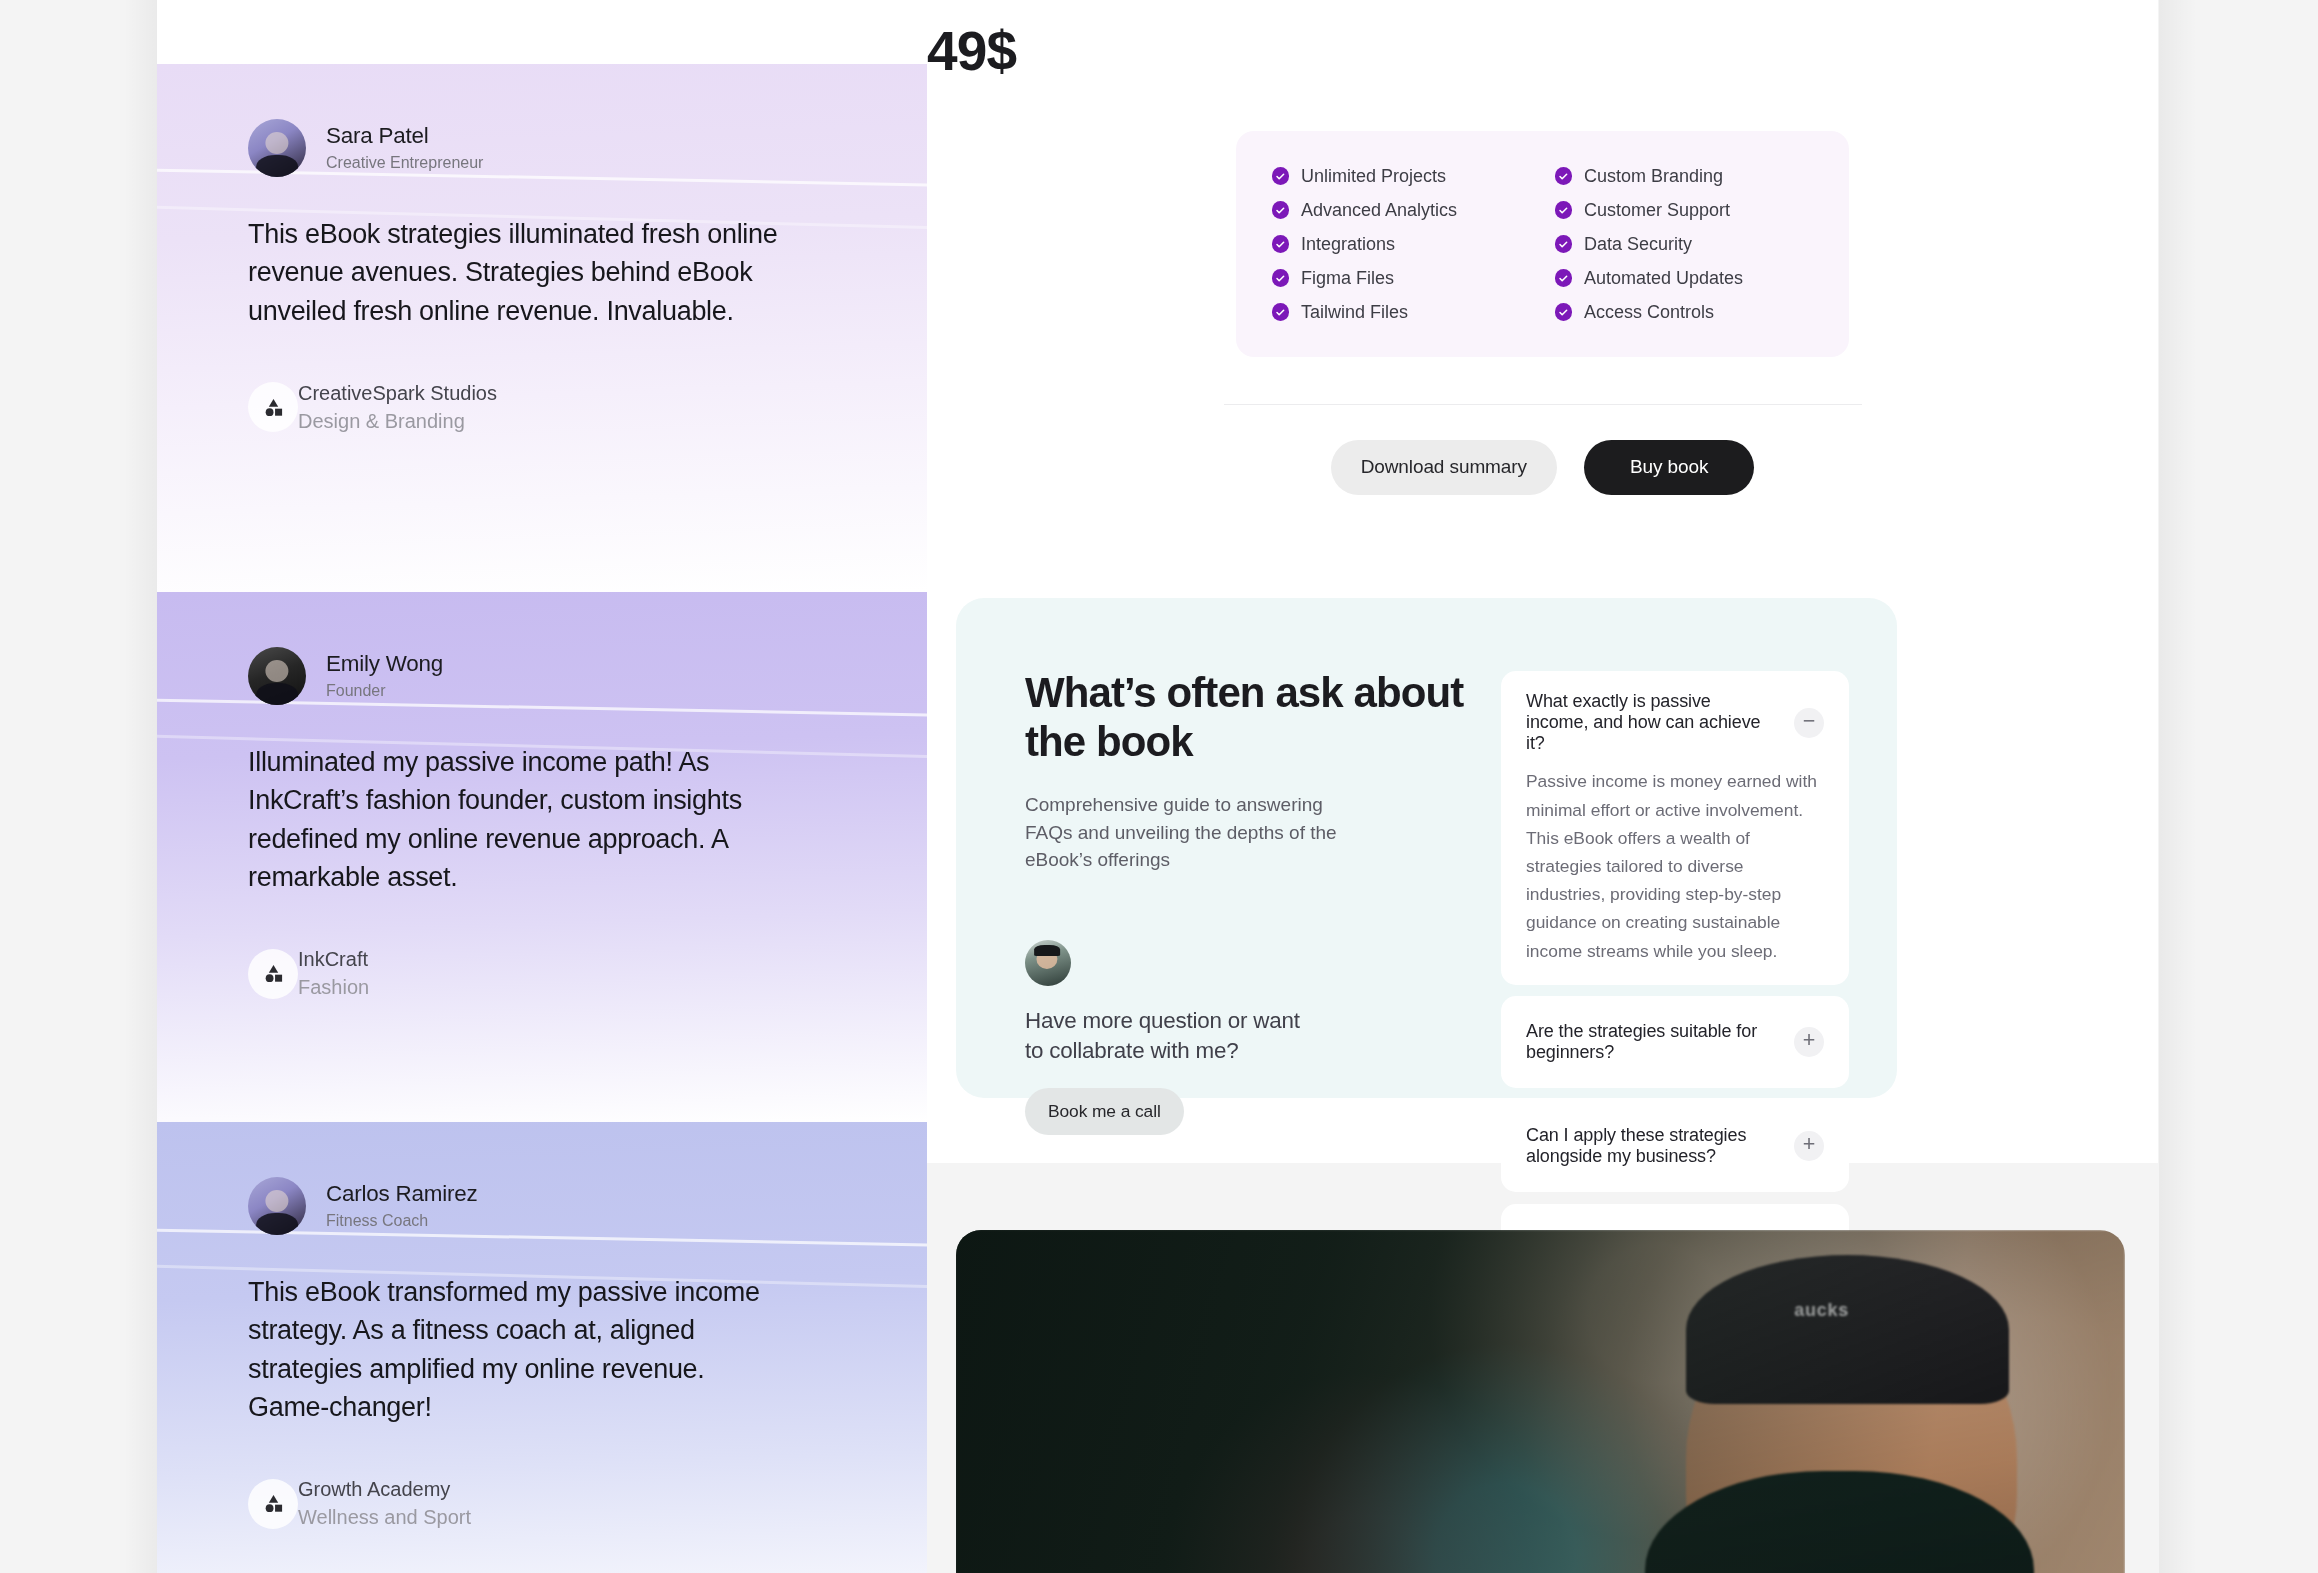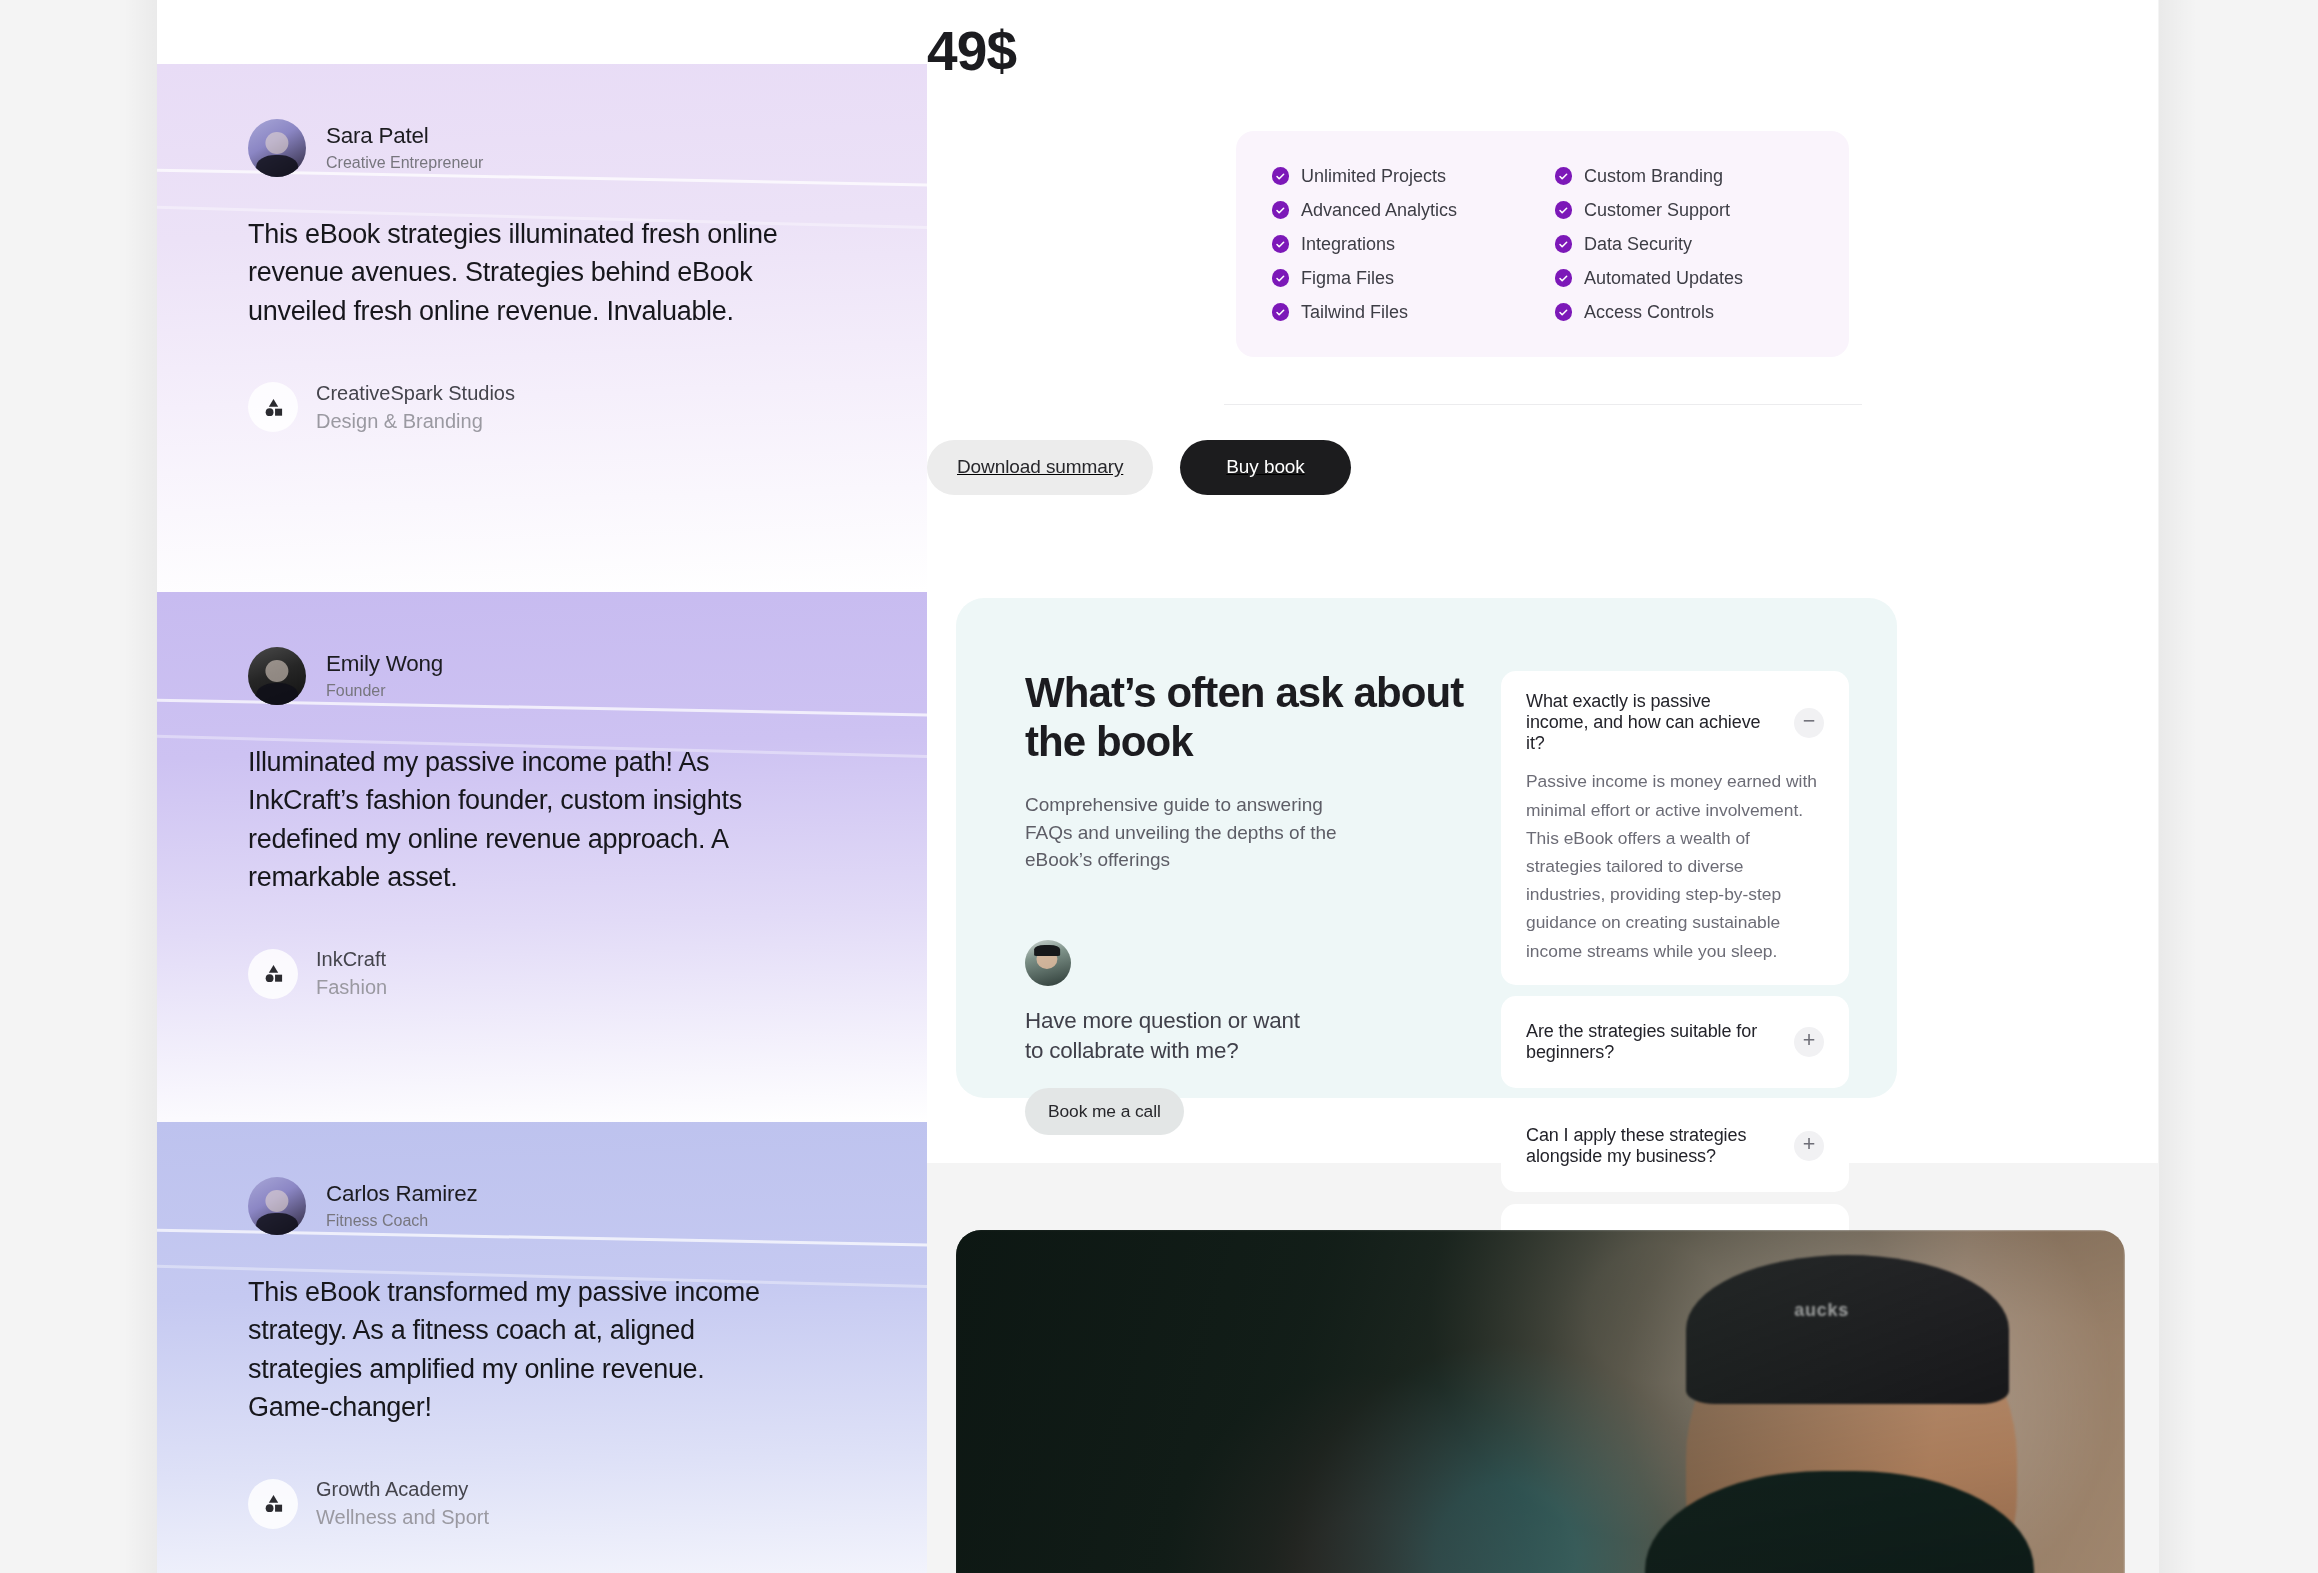--- a/index.html
+++ b/index.html
@@ -49,21 +49,21 @@
   }
   .t-name { font-size: 22.4px; color: #1c1c20; line-height: 1.25; letter-spacing:-0.2px;}
   .t-role { font-size: 16px; color: #77767e; line-height: 1.4; margin-top: 2.5px; }
 
   .t-quote {
     margin-top: 38px;
     font-size: 27px; line-height: 1.42; color: #17171c;
     letter-spacing: -0.3px; max-width: 538px; font-weight: 400;
   }
 
-  .t-foot { display: flex; align-items: center; gap: 18px; margin-top: 50px; }
+  .t-foot { display: flex; align-items: center; margin-top: 50px; }
   .logo-badge {
     width: 50px; height: 50px; border-radius: 50%;
     background: rgba(255,255,255,.82);
     display:flex; align-items:center; justify-content:center; flex:0 0 50px;
   }
   .t-company { font-size: 20px; color: #44444c; line-height: 1.3; }
   .t-industry { font-size: 20px; color: #9a99a1; line-height: 1.35; margin-top: 1.7px; }
 
   
   .ghost {
@@ -102,21 +102,21 @@
     width: 17.4px; height: 17.4px; border-radius: 50%;
     background: #7c18b8; flex: 0 0 17.4px;
     display:flex; align-items:center; justify-content:center;
   }
   .check svg { width: 10.8px; height: 10.8px; }
   .feat-label { font-size: 18px; color: #3d3d45; }
 
   .divider { width: 638px; height: 0.8px; background: #ececee;
              margin: 47px auto 0; }
 
-  .cta-row { display:flex; gap: 27px; margin-top: 35px; text-decoration: underline; }
+  .cta-row { display:flex; justify-content:center; gap: 27px; margin-top: 35px; }
   .btn {
     border: none; border-radius: 827px; cursor: pointer;
     font-family: inherit; font-size: 19px; letter-spacing: -0.1px;
   }
   .btn-ghost { background: #ececec; color: #27272b; padding: 16.6px 30px; }
   .btn-dark  { background: #1c1c1e; color: #ffffff; padding: 16px 46px; }
 
   
   .faq {
     position: absolute; left: 956px; top: 598px;

